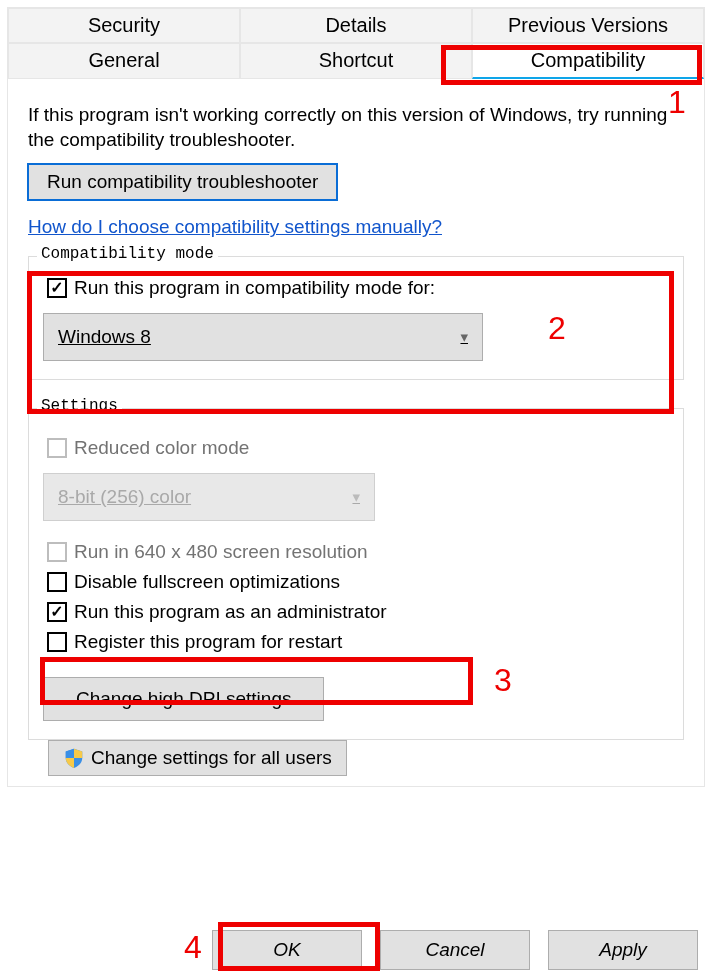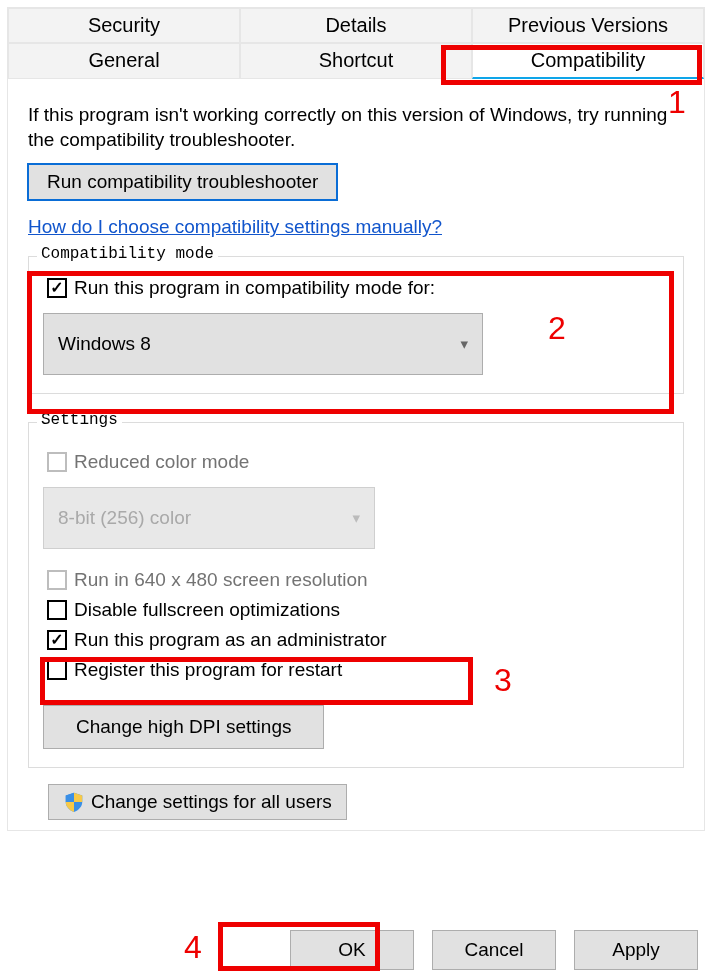--- a/index.html
+++ b/index.html
@@ -88,52 +88,53 @@
 }
 .cb.checked::after { content: "✓"; font-weight: bold; }
 .cb.disabled { border-color: #bdbdbd; }
 .label { font-size: 19px; }
 .label.disabled { color: #737373; }
 
 .combo {
   display: flex; align-items: center; justify-content: space-between;
   border: 1px solid #adadad;
   background: #e1e1e1;
-  padding: 19px 14px;
+  padding: 12px 14px;
   margin-top: 14px;
   width: 440px;
+  text-decoration: underline;
 }
 .combo.disabled {
   border-color: #cfcfcf;
   background: #e8e8e8;
   color: #a9a9a9;
   width: 332px;
 }
 .chev { color: #666; font-size: 15px; }
 .combo.disabled .chev { color: #bbb; }
 
 .dpi-btn { margin-top: 16px; padding: 10px 32px; }
 
-.allusers-wrap { margin-top: 16px; margin-left: 20px; }
+.allusers-wrap { margin-top: 0; margin-left: 20px; }
 .allusers-btn {
   display: inline-flex; align-items: center; gap: 6px;
   background: #e1e1e1; border: 1px solid #adadad;
   padding: 6px 14px; font-size: 19px;
 }
 .shield {
   width: 22px; height: 22px; flex-shrink: 0;
 }
 
 
 .button-row {
   position: absolute;
   right: 14px; bottom: 10px;
   display: flex; gap: 18px; align-items: center;
 }
-.button-row .btn { width: 124px; text-align: center; padding: 8px 0; }
+.button-row .btn { width: 150px; text-align: center; padding: 8px 0; font-style: italic; }
 
 
 .red-box {
   position: absolute;
   border: 5px solid #ee0000;
   pointer-events: none;
 }
 .red-num {
   position: absolute;
   color: #ee0000;

